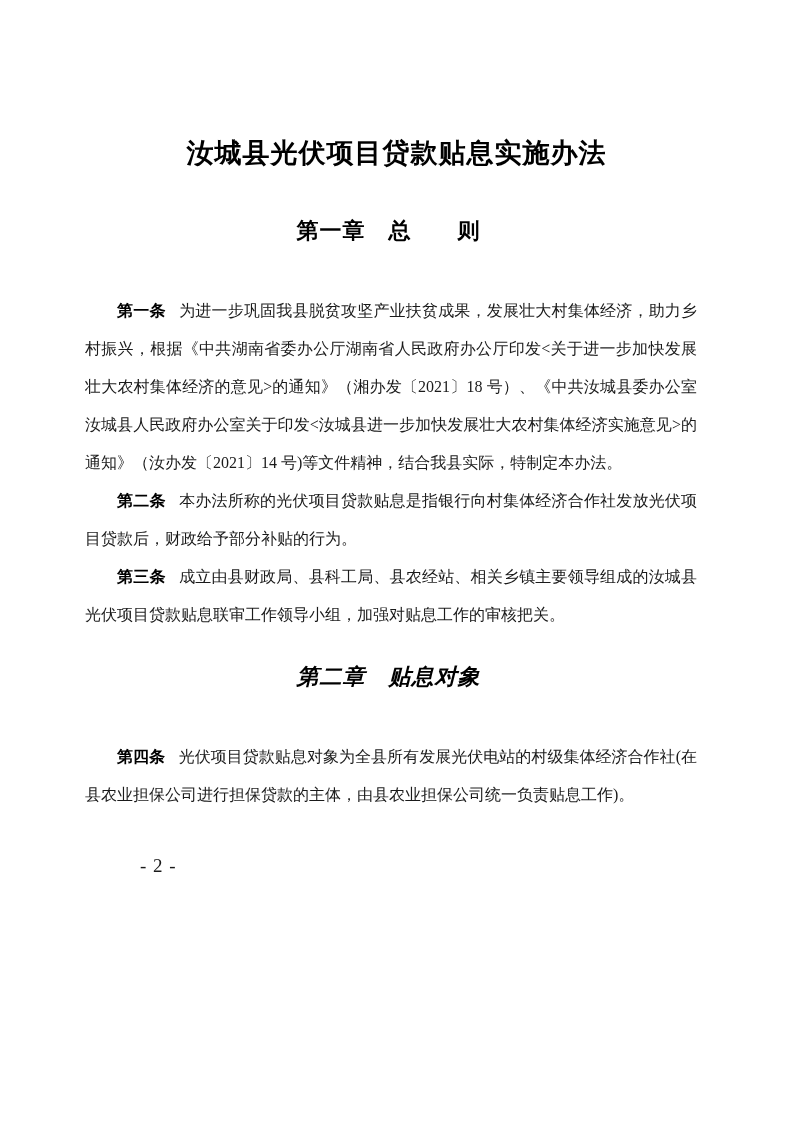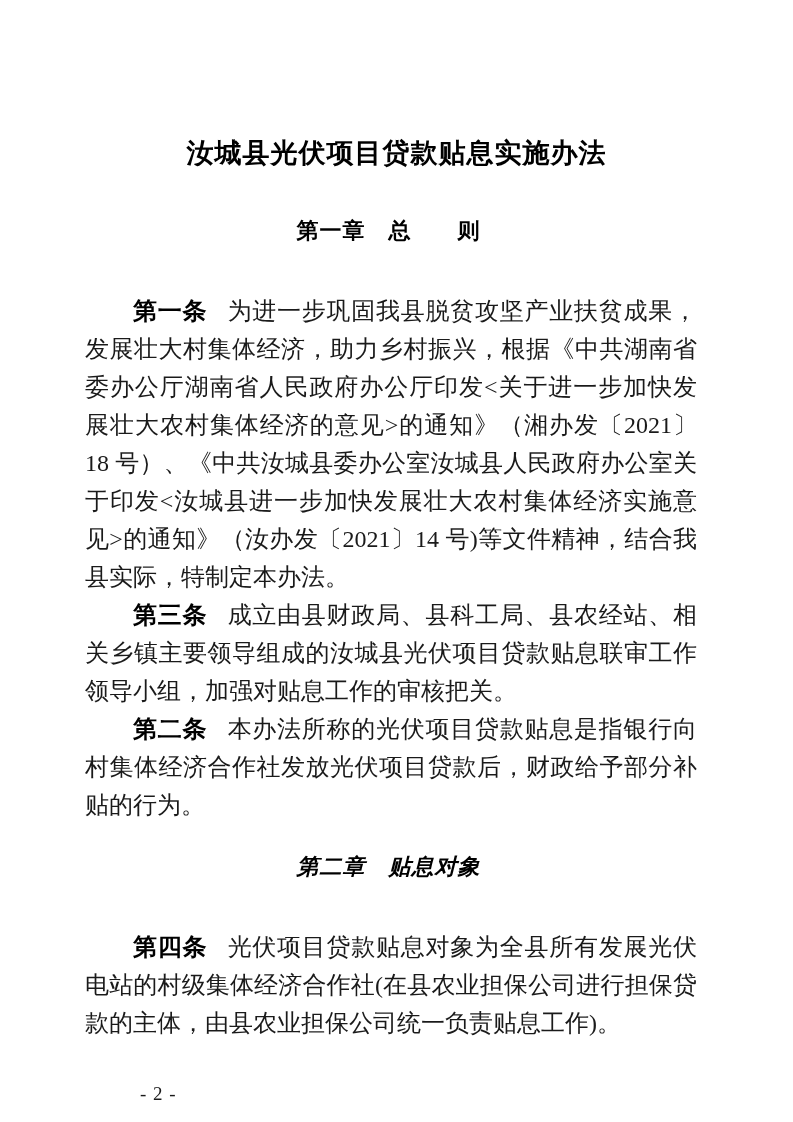--- a/index.html
+++ b/index.html
@@ -37,21 +37,21 @@
     font-family: "Liberation Sans", "DejaVu Sans", sans-serif;
     letter-spacing: 1px;
   }
   .chapter-heading.second {
     margin-top: 28px;
     font-style: italic;
   }
   .body-block {
     margin: 46px 0 0 85px;
     width: 612px;
-    font-size: 24px;
+    font-size: 16px;
     line-height: 38px;
     text-align: justify;
     color: #1a1a1a;
   }
   .body-block.second {
   }
   .article {
     margin: 0;
     text-indent: 2em;
   }
@@ -73,22 +73,22 @@
 <body>
 
 <div class="page">
 
   <h1 class="doc-title">汝城县光伏项目贷款贴息实施办法</h1>
 
   <h2 class="chapter-heading">第一章　总　　则</h2>
 
   <div class="body-block">
     <p class="article"><span class="article-label">第一条</span><span>为进一步巩固我县脱贫攻坚产业扶贫成果，发展壮大村集体经济，助力乡村振兴，根据《中共湖南省委办公厅湖南省人民政府办公厅印发&lt;关于进一步加快发展壮大农村集体经济的意见&gt;的通知》（湘办发〔2021〕18 号）、《中共汝城县委办公室汝城县人民政府办公室关于印发&lt;汝城县进一步加快发展壮大农村集体经济实施意见&gt;的通知》（汝办发〔2021〕14 号)等文件精神，结合我县实际，特制定本办法。</span></p>
+    <p class="article"><span class="article-label">第二条</span><span>本办法所称的光伏项目贷款贴息是指银行向村集体经济合作社发放光伏项目贷款后，财政给予部分补贴的行为。</span></p>
     <p class="article"><span class="article-label">第三条</span><span>成立由县财政局、县科工局、县农经站、相关乡镇主要领导组成的汝城县光伏项目贷款贴息联审工作领导小组，加强对贴息工作的审核把关。</span></p>
-    <p class="article"><span class="article-label">第二条</span><span>本办法所称的光伏项目贷款贴息是指银行向村集体经济合作社发放光伏项目贷款后，财政给予部分补贴的行为。</span></p>
   </div>
 
   <h2 class="chapter-heading second">第二章　贴息对象</h2>
 
   <div class="body-block second">
     <p class="article"><span class="article-label">第四条</span><span>光伏项目贷款贴息对象为全县所有发展光伏电站的村级集体经济合作社(在县农业担保公司进行担保贷款的主体，由县农业担保公司统一负责贴息工作)。</span></p>
   </div>
 
   <div class="page-number">- 2 -</div>
 

